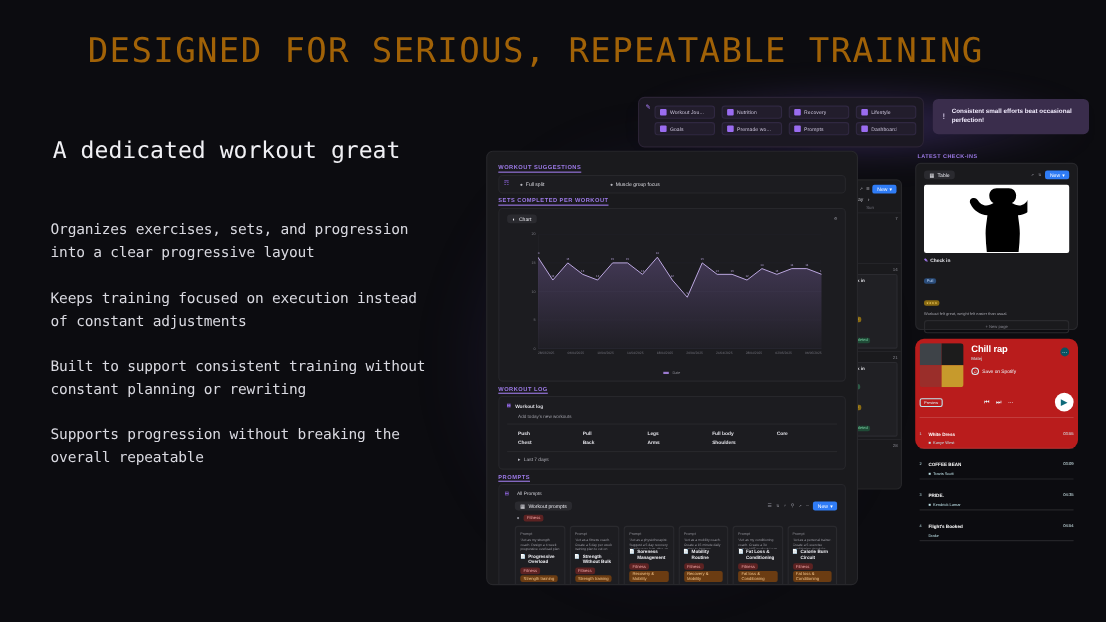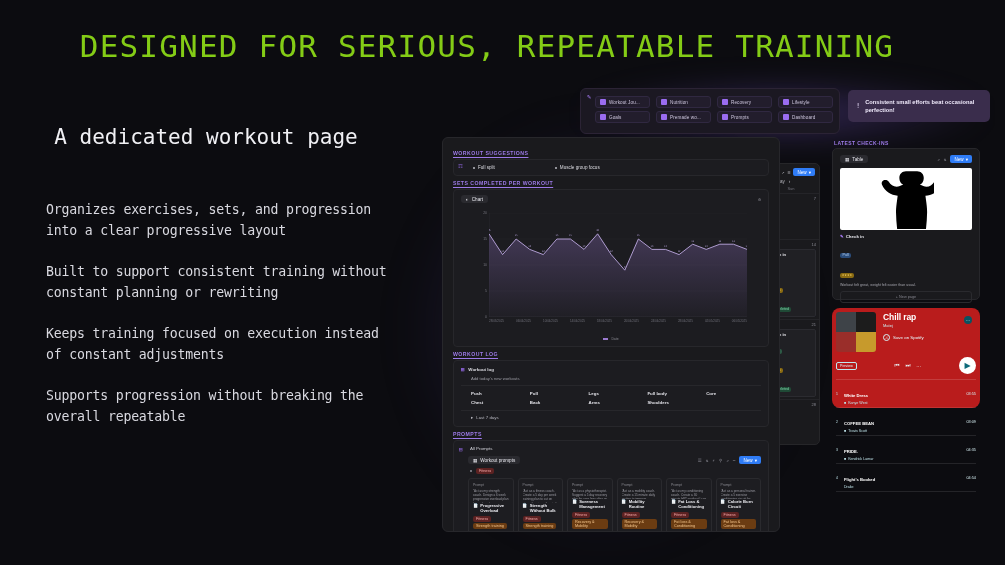--- a/index.html
+++ b/index.html
@@ -9,21 +9,21 @@
     overflow: hidden;
     font-family: "DejaVu Sans Mono", "Liberation Mono", monospace;
   }
   #root { position: relative; width: 1005px; height: 565px; background: #0c0c10; }
 
   
   .headline {
     position: absolute; left: 0; top: 28px; width: 974px;
     text-align: center;
     font-family: "DejaVu Sans Mono", "Liberation Mono", monospace;
-    font-size: 31px; letter-spacing: 1.2px; color: #84cc16;
+    font-size: 31px; letter-spacing: 1.2px; color: #a16207;
     font-weight: 400;
   }
   .subhead {
     position: absolute; left: 36px; top: 120px; width: 340px;
     text-align: center;
     font-size: 21px; line-height: 34px; color: #f0f0f4;
     font-family: "DejaVu Sans Mono", "Liberation Mono", monospace;
   }
   .bullets { position: absolute; left: 46px; top: 200px; width: 350px; }
   .bullet {
@@ -223,26 +223,26 @@
 </head>
 <body>
 
 <div id="root">
 
   <div class="glow-main"></div>
   <div class="glow-top"></div>
 
   <div class="headline">DESIGNED FOR SERIOUS, REPEATABLE TRAINING</div>
 
-  <div class="subhead">A dedicated workout page</div>
+  <div class="subhead">A dedicated workout great</div>
 
   <div class="bullets">
     <div class="bullet">Organizes exercises, sets, and progression into a clear progressive layout</div>
+    <div class="bullet">Keeps training focused on execution instead of constant adjustments</div>
     <div class="bullet">Built to support consistent training without constant planning or rewriting</div>
-    <div class="bullet">Keeps training focused on execution instead of constant adjustments</div>
     <div class="bullet">Supports progression without breaking the overall repeatable</div>
   </div>
 
   <div class="panel" id="topnav">
     <span class="pencil">✎</span>
     <div class="nav-grid">
       <div class="nav-chip">
         <span class="ico"></span>
         <span class="lbl">Workout Jou...</span>
       </div>

